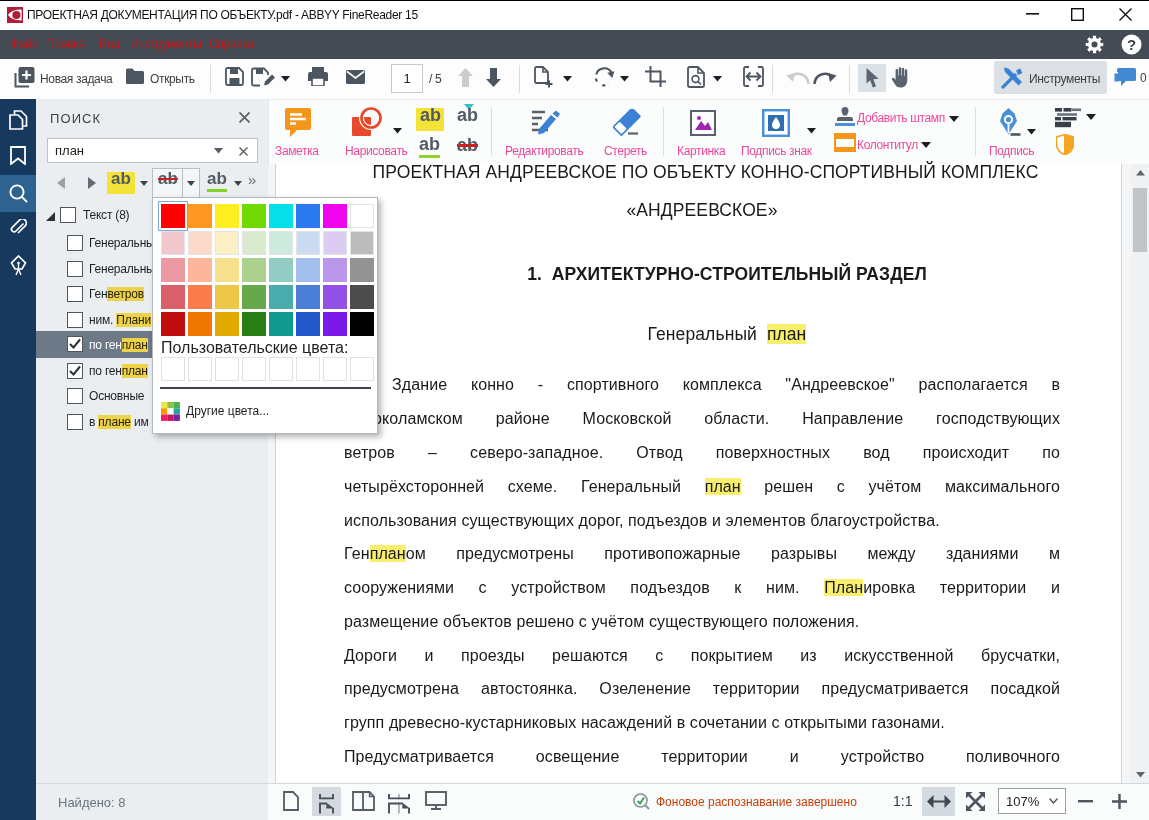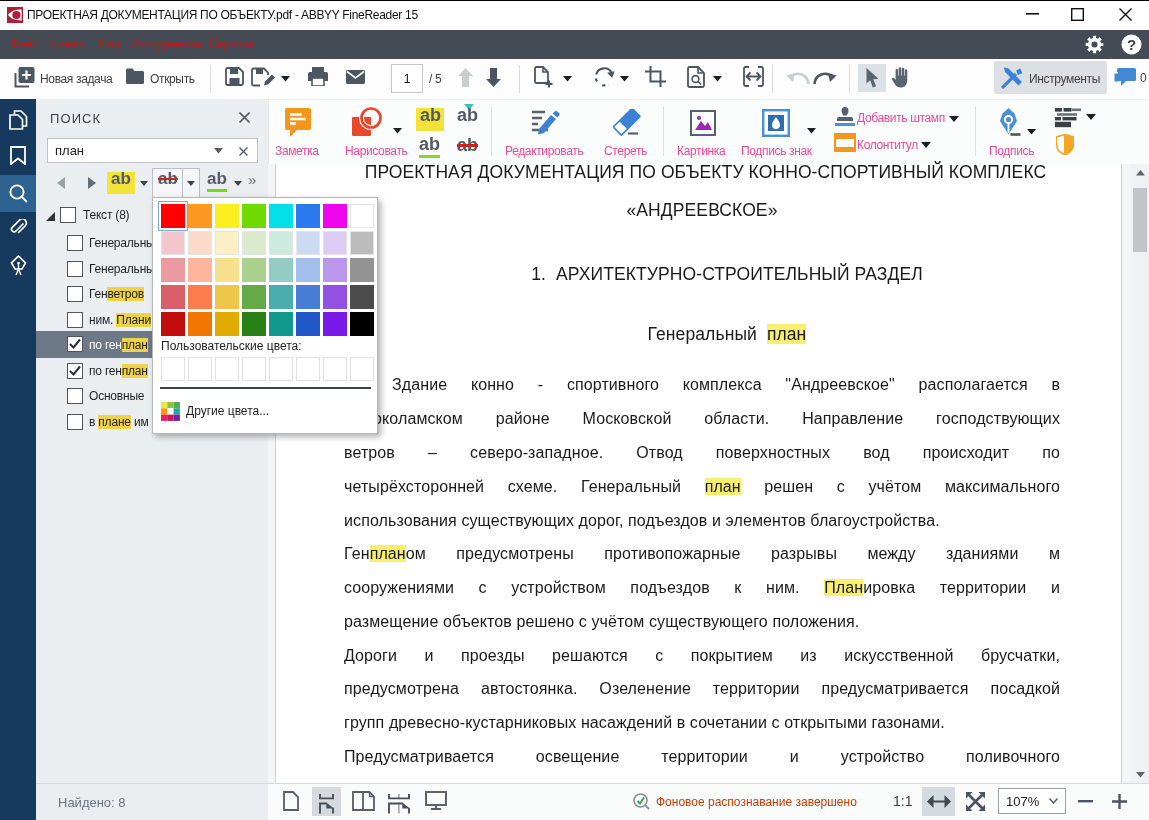--- a/index.html
+++ b/index.html
@@ -349,23 +349,23 @@
     </g>
   </svg>
 <svg class="abs" style="left:1086px;top:114px" width="10" height="6">
     <path d="M0 0 L10 0 L5 6 Z" fill="#1c1f22"></path>
   </svg>
 <svg class="abs" style="left:1056px;top:134px" width="18" height="21" viewBox="0 0 18 21">
     <path d="M9 0.5 L17.5 3 V9.5 C17.5 15 14 19 9 20.7 C4 19 0.5 15 0.5 9.5 V3 Z" fill="#fff" stroke="#f5a623" stroke-width="1.6"></path>
     <path d="M8 0.8 L17.5 3 V9.5 C17.5 15 14 19 9 20.7 L8 20.3 Z" fill="#f5a623"></path>
   </svg>
 
-<div class="dline" style="left:344px;top:162px;width:716px;text-align:center;font-size:17.5px;letter-spacing:0.1px;padding-left:7px">ПРОЕКТНАЯ ДОКУМЕНТАЦИЯ ПО ОБЪЕКТУ КОННО-СПОРТИВНЫЙ КОМПЛЕКС</div>
+<div class="dline" style="left:344px;top:162px;width:716px;text-align:center;font-size:17.5px;letter-spacing:0.1px;padding-left:7px">ПРОЕКТНАЯ АНДРЕЕВСКОЕ ПО ОБЪЕКТУ КОННО-СПОРТИВНЫЙ КОМПЛЕКС</div>
 <div class="dline" style="left:344px;top:200px;width:716px;text-align:center;font-size:17.5px">«АНДРЕЕВСКОЕ»</div>
-<div class="dline" style="left:344px;top:264px;width:716px;text-align:center;font-weight:normal;font-size:17.5px;padding-left:50px">1.&nbsp; АРХИТЕКТУРНО-СТРОИТЕЛЬНЫЙ РАЗДЕЛ</div>
+<div class="dline" style="left:344px;top:264px;width:716px;text-align:center;font-weight:bold;font-size:17.5px;padding-left:50px">1.&nbsp; АРХИТЕКТУРНО-СТРОИТЕЛЬНЫЙ РАЗДЕЛ</div>
 <div class="dline" style="left:344px;top:324px;width:716px;text-align:center;font-weight:normal;font-size:17.5px;padding-left:50px">Генеральный &nbsp;<span class="hl">план</span></div>
 <div class="dline djust" style="left:344px;top:376px;width:716px"><span style="display:inline-block;width:48px"></span>Здание конно - спортивного комплекса "Андреевское" располагается в</div>
 <div class="dline djust" style="left:344px;top:410px;width:716px">Волоколамском районе Московской области. Направление господствующих</div>
 <div class="dline djust" style="left:344px;top:444px;width:716px">ветров – северо-западное. Отвод поверхностных вод происходит по</div>
 <div class="dline djust" style="left:344px;top:478px;width:716px">четырёхсторонней схеме. Генеральный <span class="hl">план</span> решен с учётом максимального</div>
 <div class="dline" style="left:344px;top:512px;width:716px">использования существующих дорог, подъездов и элементов благоустройства.</div>
 <div class="dline djust" style="left:344px;top:545px;width:716px">Ген<span class="hl">план</span>ом предусмотрены противопожарные разрывы между зданиями м</div>
 <div class="dline djust" style="left:344px;top:579px;width:716px">сооружениями с устройством подъездов к ним. <span class="hl">План</span>ировка территории и</div>
 <div class="dline" style="left:344px;top:613px;width:716px">размещение объектов решено с учётом существующего положения.</div>
 <div class="dline djust" style="left:344px;top:647px;width:716px">Дороги и проезды решаются с покрытием из искусственной брусчатки,</div>
@@ -482,21 +482,21 @@
       <div style="position:absolute;left:5px;top:3px;width:30px;height:30px;border:1px solid #7da7d9"></div>
       <div class="cs" style="left:8px;top:159px"></div>
       <div class="cs" style="left:35px;top:159px"></div>
       <div class="cs" style="left:62px;top:159px"></div>
       <div class="cs" style="left:89px;top:159px"></div>
       <div class="cs" style="left:116px;top:159px"></div>
       <div class="cs" style="left:143px;top:159px"></div>
       <div class="cs" style="left:170px;top:159px"></div>
       <div class="cs" style="left:197px;top:159px"></div>
     </div>
-<span class="abs" style="left:8px;top:141px;font-size:12px;color:#222">Пользовательские цвета:</span>
+<span class="abs" style="left:8px;top:141px;font-size:16px;color:#222">Пользовательские цвета:</span>
 <div class="abs" style="left:7px;top:189px;width:211px;height:2px;background:#3c4248"></div>
 <svg class="abs" style="left:8px;top:204px" width="19" height="19" viewBox="0 0 19 19">
       <rect x="0" y="0" width="6.3" height="6.3" fill="#e8e84a"></rect>
       <rect x="6.3" y="0" width="6.3" height="6.3" fill="#8bc34a"></rect>
       <rect x="12.6" y="0" width="6.3" height="6.3" fill="#4caf50"></rect>
       <rect x="0" y="6.3" width="6.3" height="6.3" fill="#ff9800"></rect>
       <rect x="6.3" y="6.3" width="6.3" height="6.3" fill="#ffffff"></rect>
       <rect x="12.6" y="6.3" width="6.3" height="6.3" fill="#26a69a"></rect>
       <rect x="0" y="12.6" width="6.3" height="6.3" fill="#e91e63"></rect>
       <rect x="6.3" y="12.6" width="6.3" height="6.3" fill="#c2185b"></rect>

